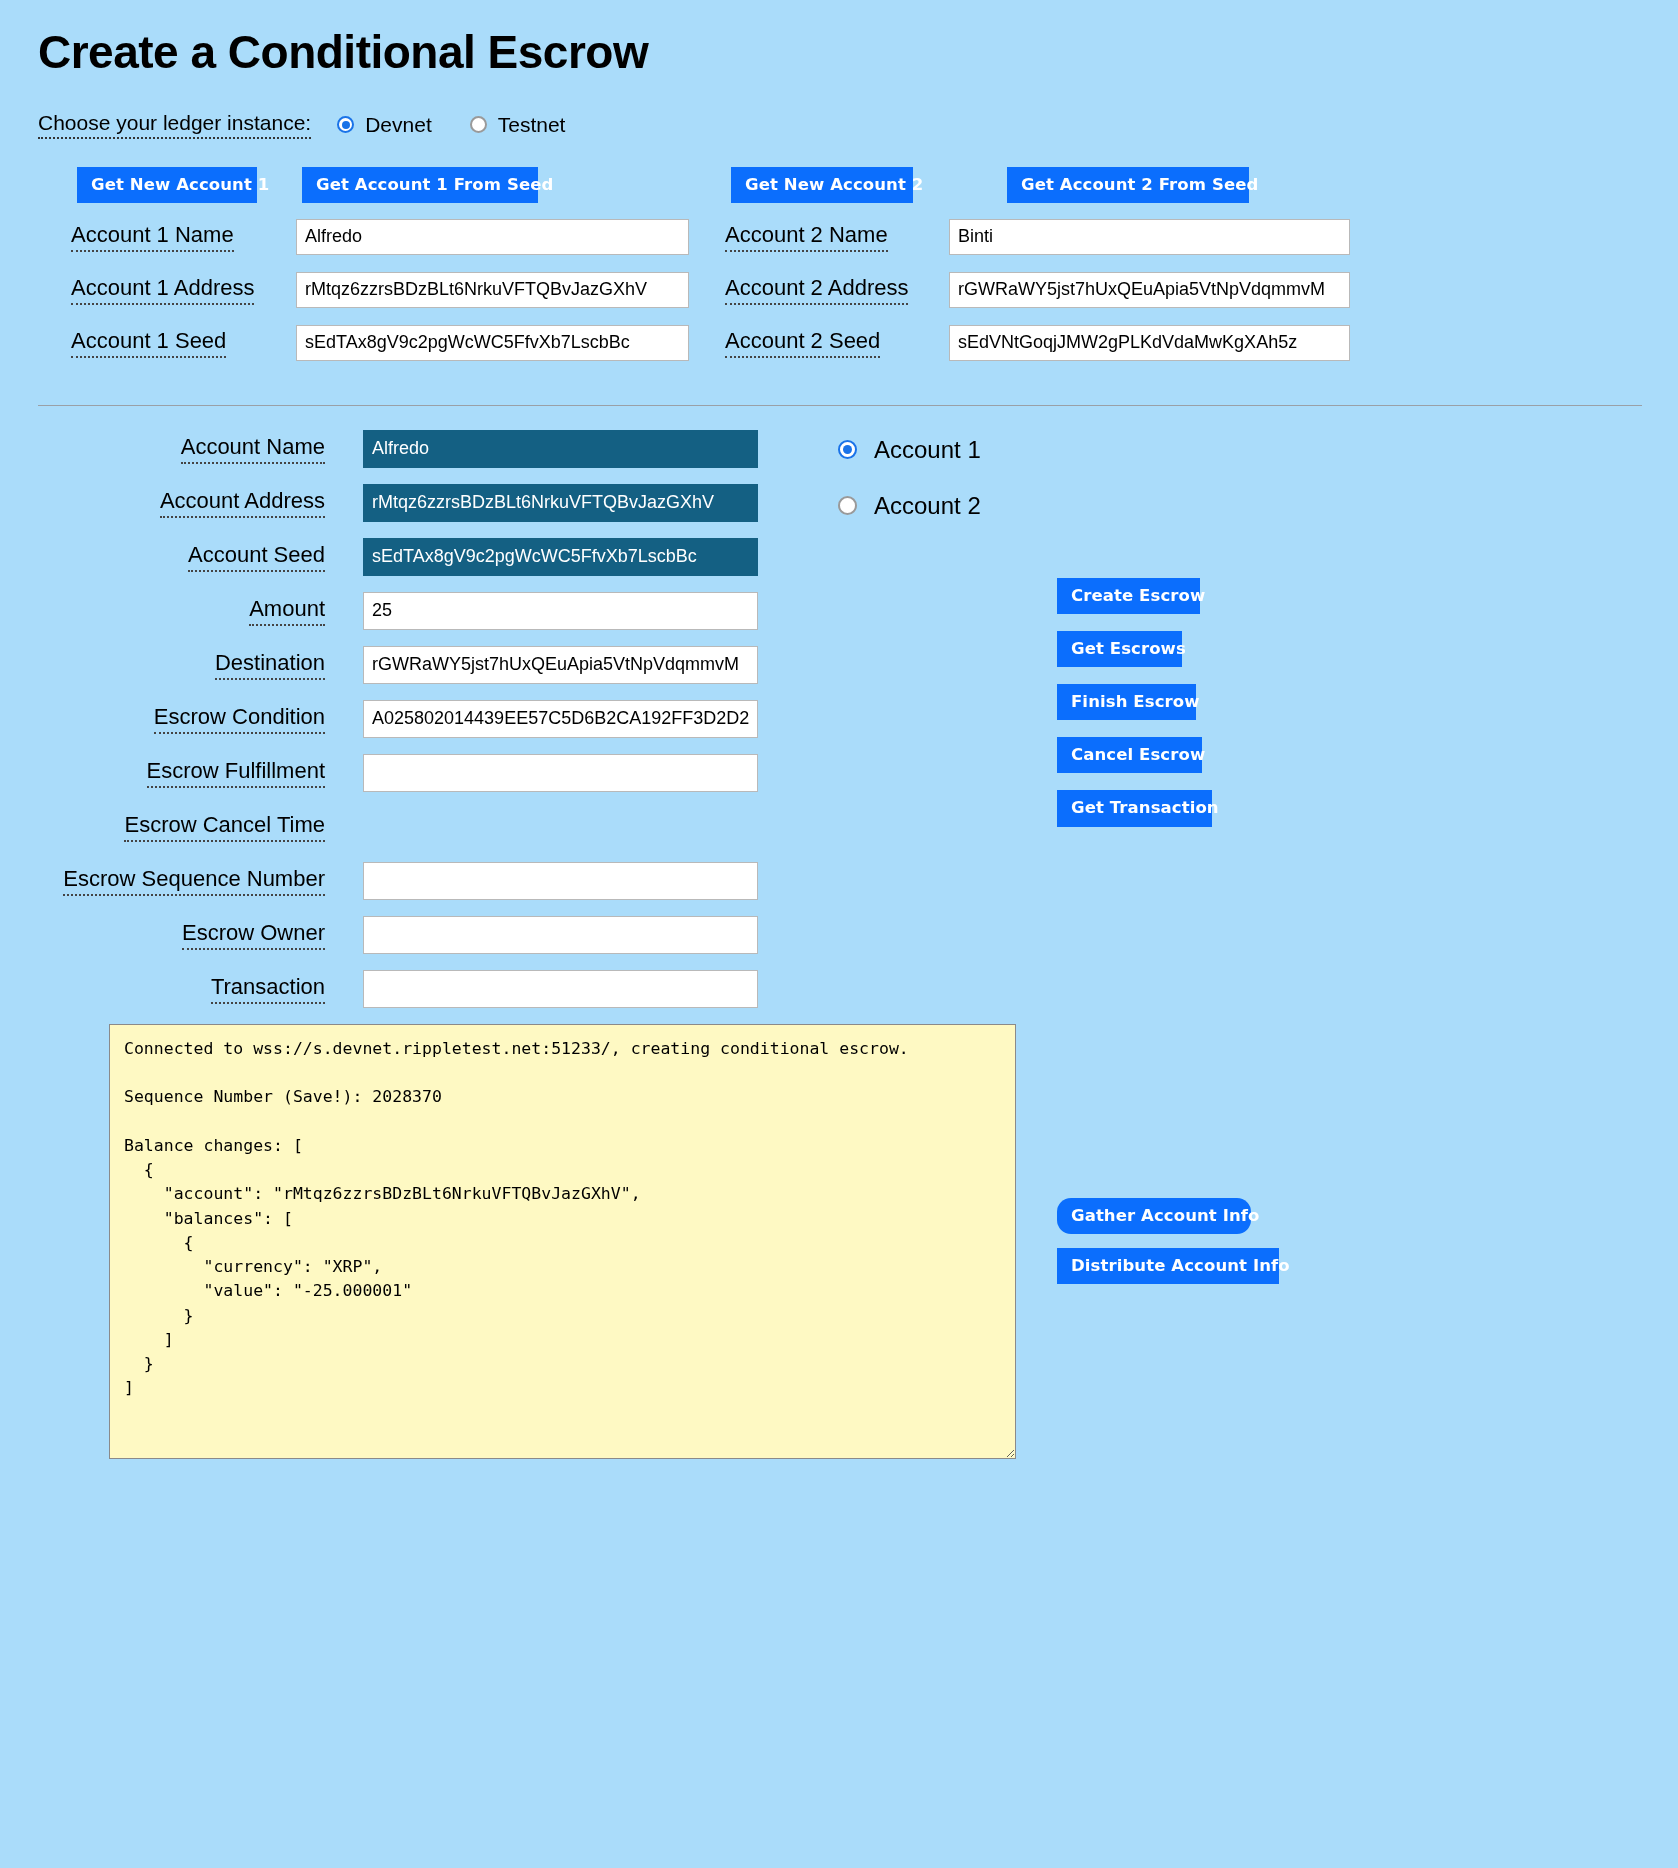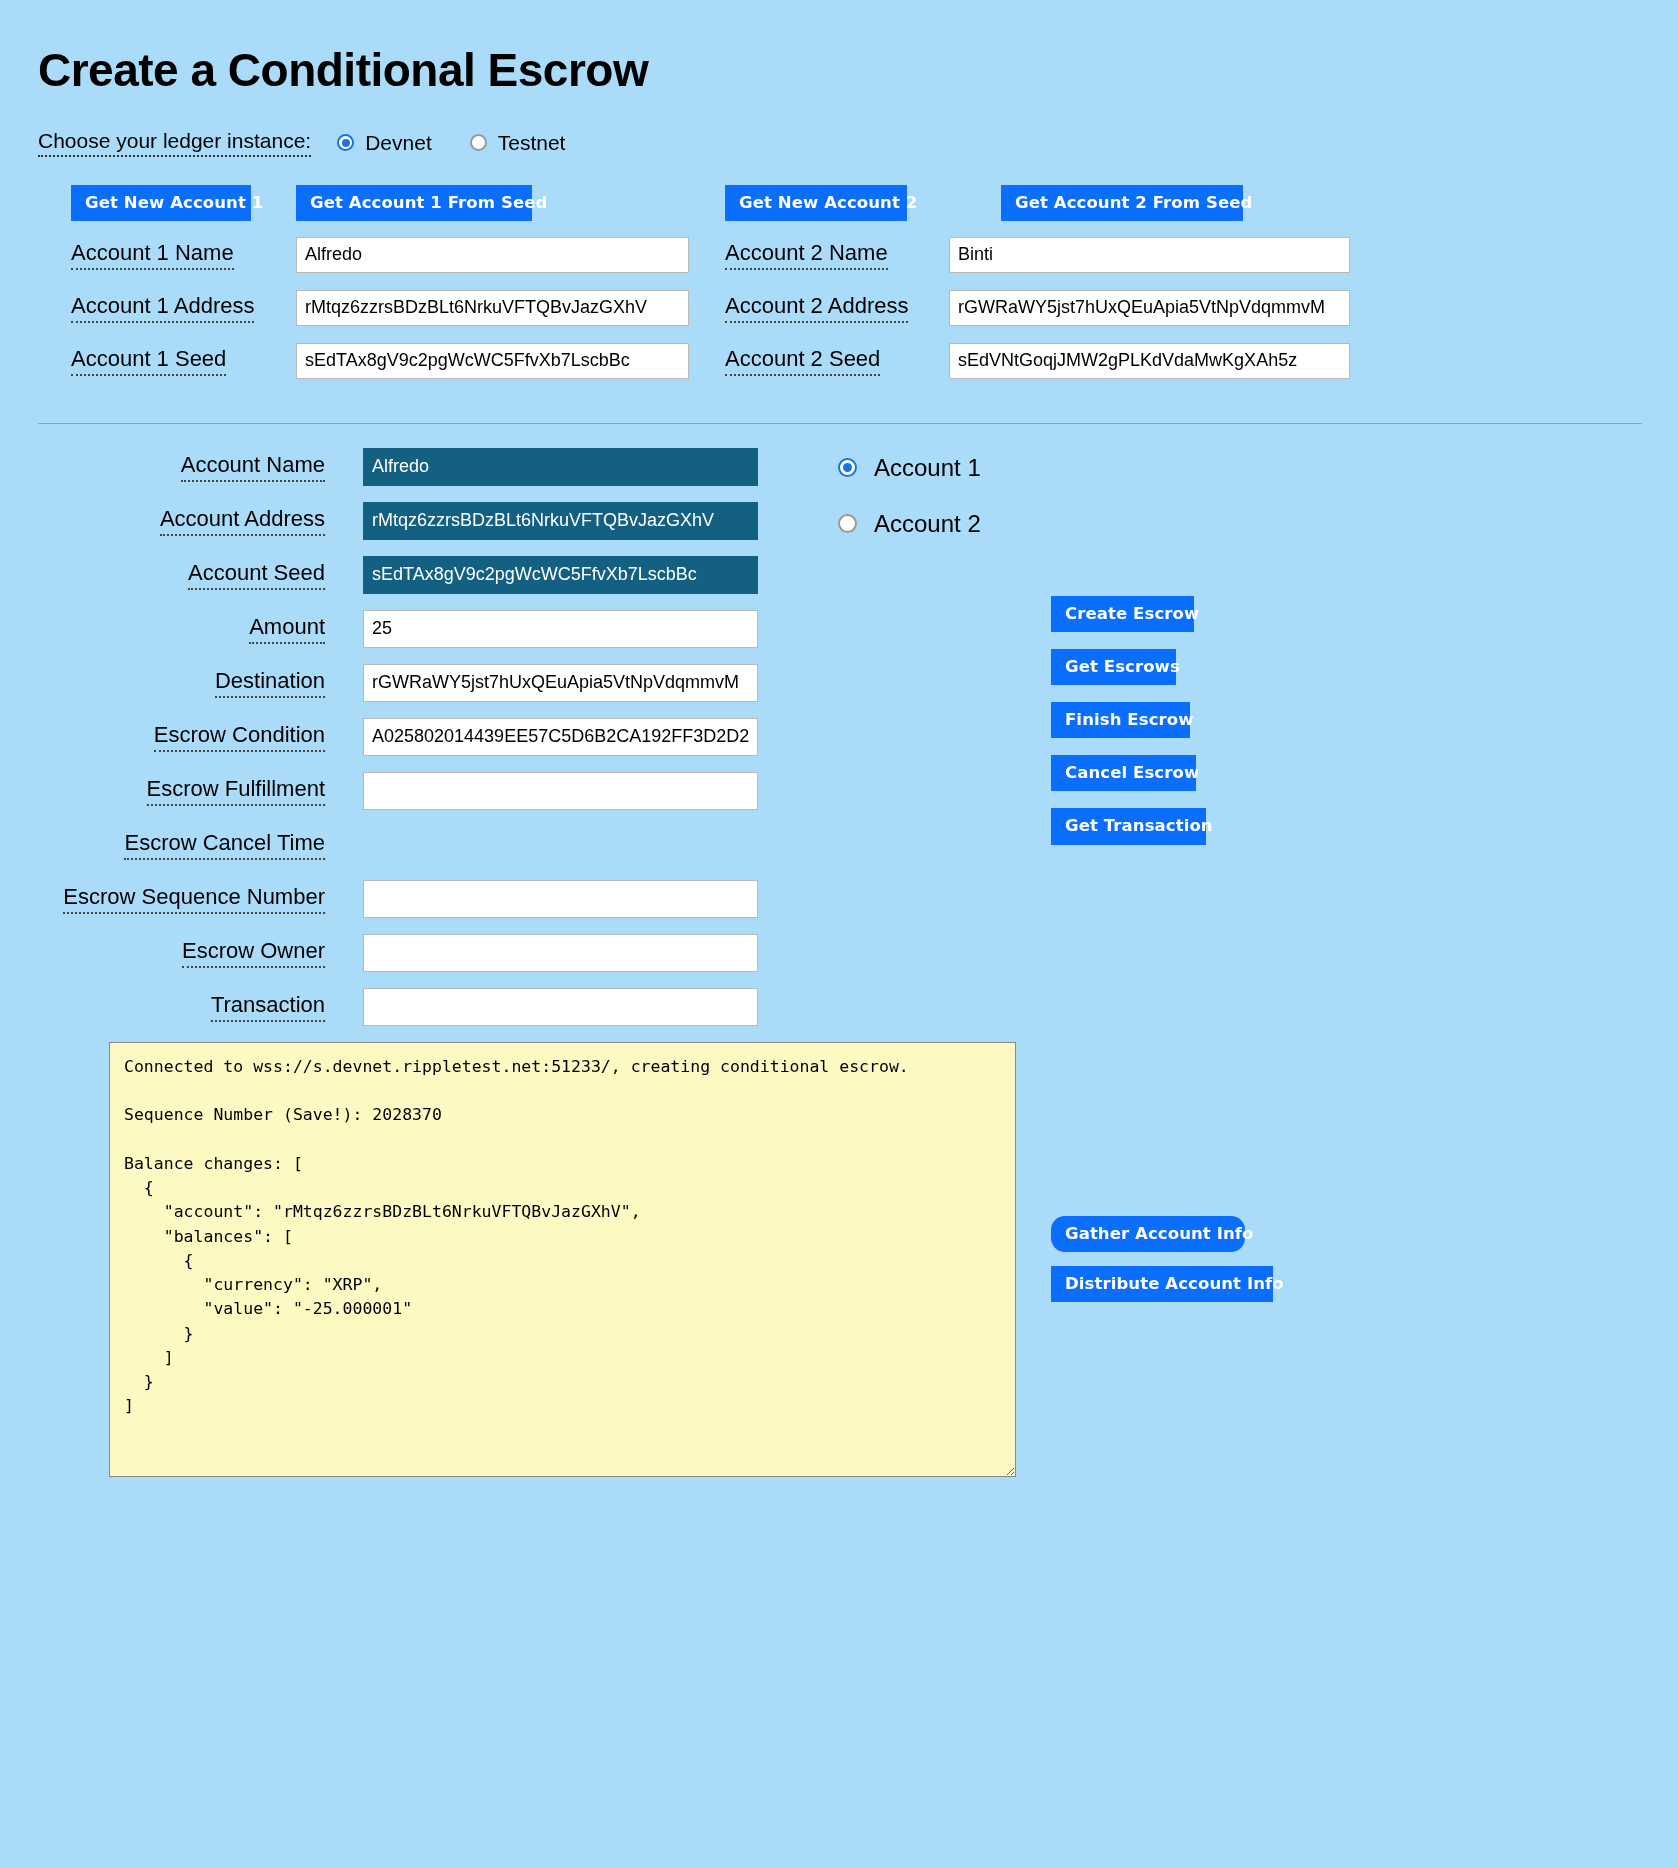--- a/index.html
+++ b/index.html
@@ -10,21 +10,21 @@
   }
   body {
     width: 1678px;
     height: 1868px;
     font-family: "Liberation Sans", sans-serif;
     color: #000;
     overflow: hidden;
     position: relative;
   }
   .page {
-    padding: 30px 0 0 38px;
+    padding: 12px 0 0 38px;
     box-sizing: border-box;
     width: 1332px;
   }
 
   h1.title {
     font-family: "Liberation Sans", sans-serif;
     font-size: 46px;
     font-weight: bold;
     letter-spacing: -0.5px;
     margin: 14px 0 0 0;
@@ -93,20 +93,21 @@
     font-family: "DejaVu Sans", sans-serif;
     font-size: 16.5px;
     font-weight: 600;
     letter-spacing: 0.1px;
     padding: 9px 14px;
     cursor: pointer;
     line-height: 1.1;
     text-align: center;
     display: inline-block;
     white-space: nowrap;
+    margin-left: 6px;
   }
 
   
   .accounts {
     margin-top: 28px;
     position: relative;
     height: 212px;
   }
   .acct-btn-row { position: absolute; top: 0; left: 0; width: 100%; }
   .acct-col { position: absolute; }

